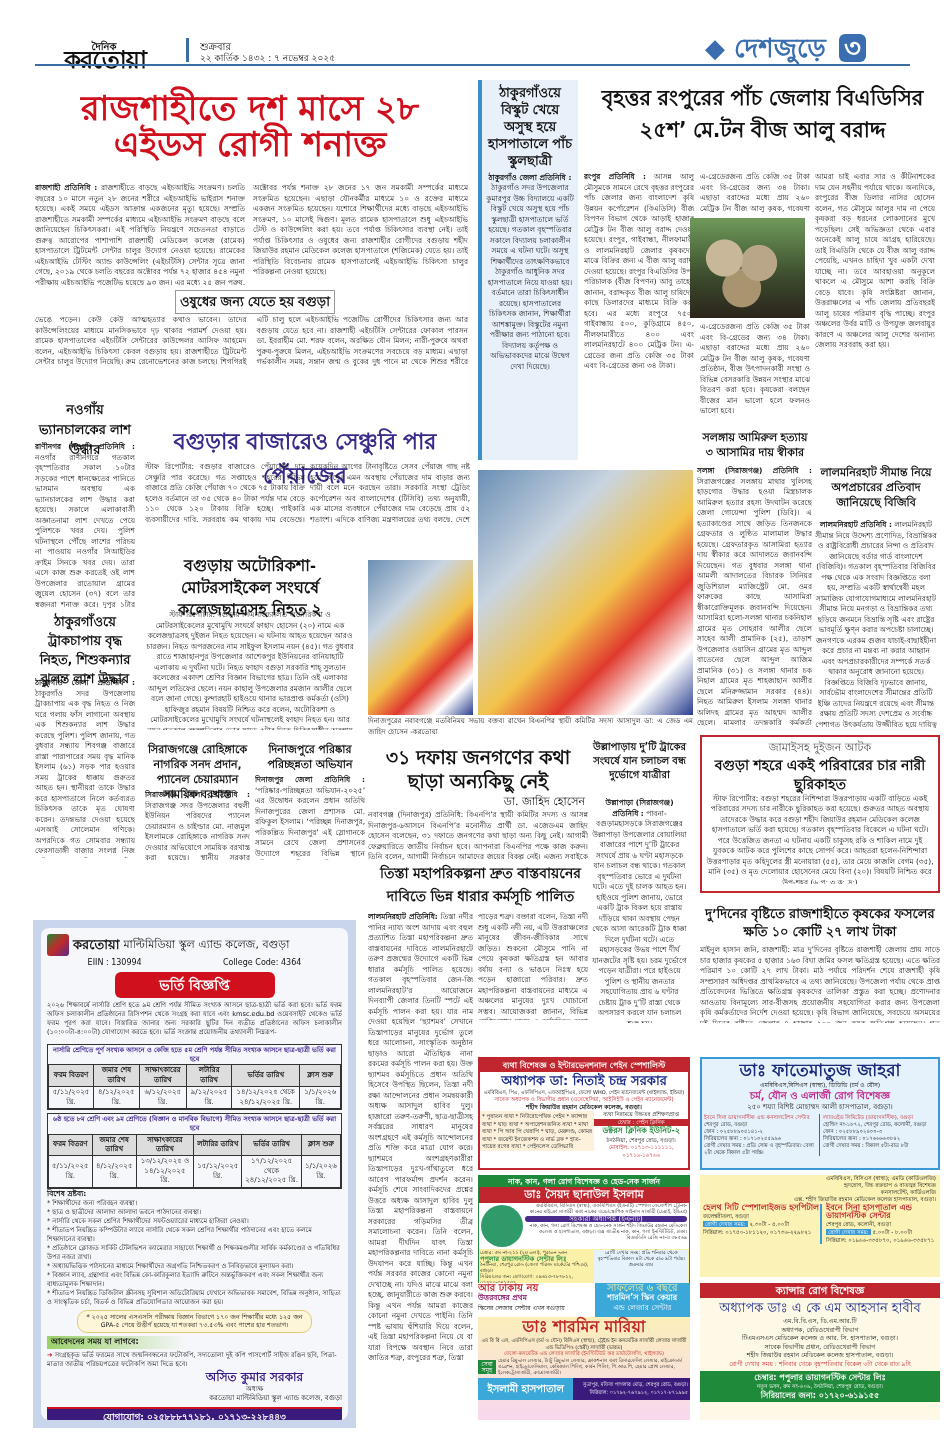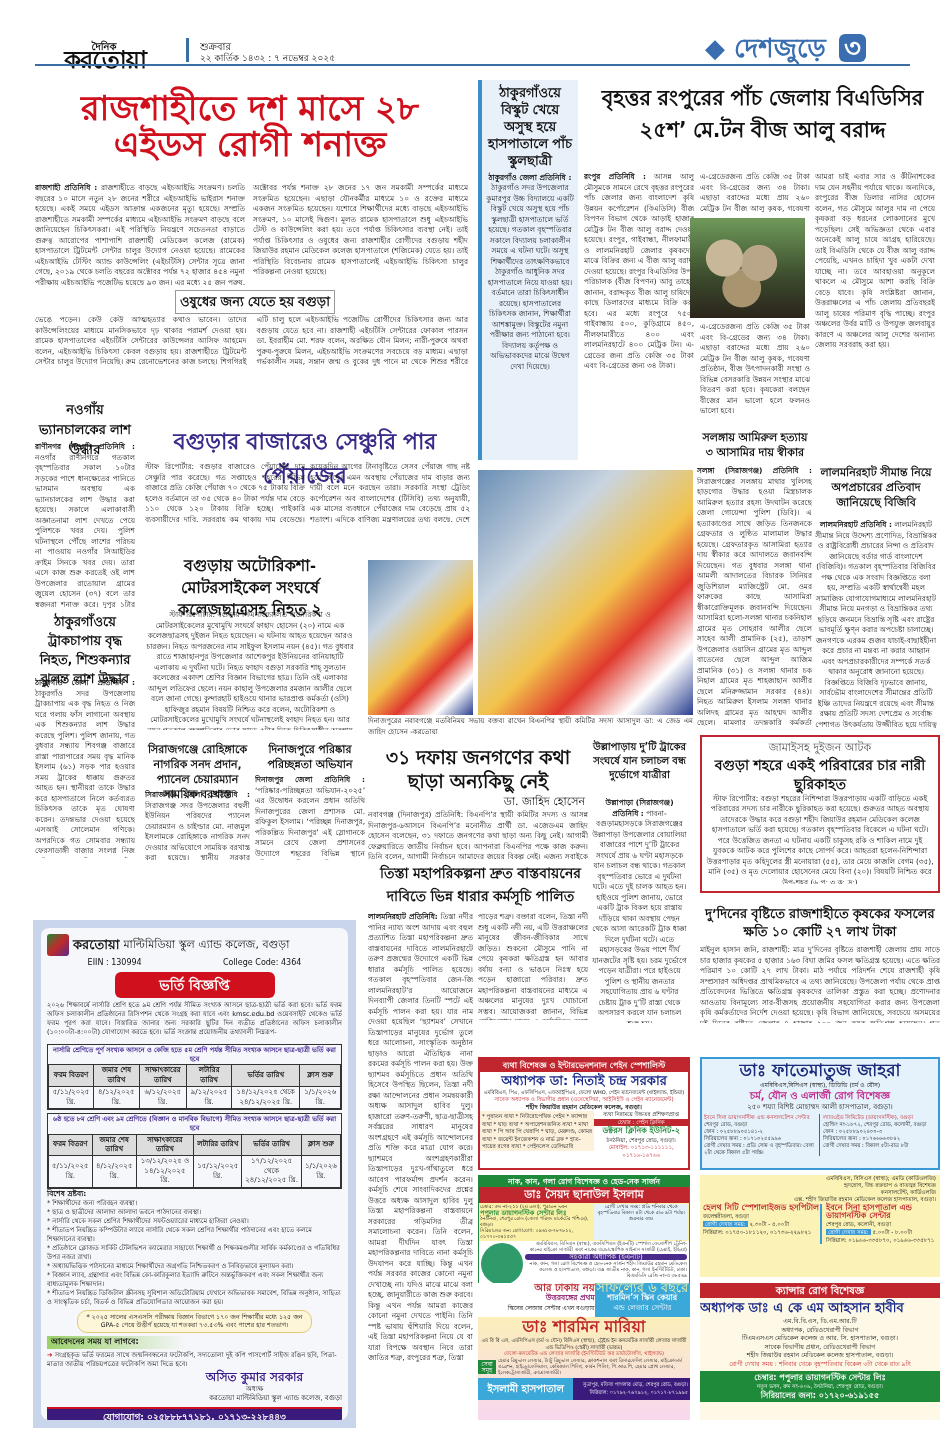--- a/index.html
+++ b/index.html
@@ -232,37 +232,37 @@
       <div>ফোন : ০২৫৮৮৯০২৪০০-৩</div>
       <div>সিরিয়ালের জন্য : ০১৭৬৬৬৬০৮৪২</div>
       <div>রোগী দেখার সময় : বিকাল ৫টা-রাত ৮টা</div>
     </div>
   </div>
 </div>
 
 <div class="abs ad" style="left:478px;top:1175px;width:212px;height:127px;background:#fff;border:1px solid #1f8a3a">
   <div style="background:#1f8a3a;color:#fff;text-align:center;font-size:7.5px;font-weight:bold;line-height:11px">নাক, কান, গলা রোগ বিশেষজ্ঞ ও হেড-নেক সার্জন</div>
   <div style="background:#c0262d;color:#fff;text-align:center;font-size:11px;font-weight:bold;line-height:16px">ডাঃ সৈয়দ ছানাউল ইসলাম</div>
+  <div style="display:flex">
+    <div style="width:42px;height:42px;border-radius:50%;background:#2f9a6a;margin:2px"></div>
+    <div style="flex:1;font-size:4.8px;line-height:6px;text-align:right;padding-right:2px">
+      <div>এমবিবিএস, বিসিএস (স্বাস্থ্য), এফসিপিএস (ইএনটি) স্পেশাল ফেলোশীপ ট্রেনিং-কানের মাইক্রো সার্জারী এবং নাকের এন্ডোস্কোপিক সাইনাস সার্জারী (চেন্নাই, ইন্ডিয়া)</div>
+      <div style="background:#4a2a8a;color:#fff;font-size:7px;text-align:center;border-radius:6px;margin:1px 0">সহকারী অধ্যাপক (ইএনটি)</div>
+      <div>নাক, কান, গলা রোগ বিশেষজ্ঞ ও হেড-নেক সার্জন শহীদ জিয়াউর রহমান মেডিকেল কলেজ ও হাসপাতাল, বগুড়া। এক্স জাতীয় নাক, কান, গলা ইনস্টিটিউট, ঢাকা। বিএমডিসি রেজি নং-এ ৩৮৫৬৯</div>
+    </div>
+  </div>
   <div style="background:#fbf0a8;font-size:4.8px;line-height:6px;padding:1px;display:flex">
     <div style="width:55%">
       <div>চেম্বার: রুম নং-২১১ (২য় তলা), পুরাতন ভবন</div>
       <div style="color:#1f8a3a;font-size:6.5px;font-weight:bold">পপুলার ডায়াগনস্টিক সেন্টার লিঃ</div>
       <div>ঠনঠনিয়া, শেরপুর রোড (জেলা পরিষদ মার্কেটের পশ্চিমে), বগুড়া।</div>
       <div>সিরিয়ালের জন্য যোগাযোগ: ০৯৬১৩-৭৮৭৮১২, ০১৭৭০-৩৪১৫৩৭</div>
     </div>
     <div style="width:45%;background:#e6f2fb;text-align:center">রোগী দেখার সময়: প্রতি শনিবার থেকে বৃহস্পতিবার বিকাল ৪টা থেকে রাত ৯টা পর্যন্ত। শুক্রবার বন্ধ।</div>
   </div>
-  <div style="display:flex">
-    <div style="width:42px;height:42px;border-radius:50%;background:#2f9a6a;margin:2px"></div>
-    <div style="flex:1;font-size:4.8px;line-height:6px;text-align:right;padding-right:2px">
-      <div>এমবিবিএস, বিসিএস (স্বাস্থ্য), এফসিপিএস (ইএনটি) স্পেশাল ফেলোশীপ ট্রেনিং-কানের মাইক্রো সার্জারী এবং নাকের এন্ডোস্কোপিক সাইনাস সার্জারী (চেন্নাই, ইন্ডিয়া)</div>
-      <div style="background:#4a2a8a;color:#fff;font-size:7px;text-align:center;border-radius:6px;margin:1px 0">সহকারী অধ্যাপক (ইএনটি)</div>
-      <div>নাক, কান, গলা রোগ বিশেষজ্ঞ ও হেড-নেক সার্জন শহীদ জিয়াউর রহমান মেডিকেল কলেজ ও হাসপাতাল, বগুড়া। এক্স জাতীয় নাক, কান, গলা ইনস্টিটিউট, ঢাকা। বিএমডিসি রেজি নং-এ ৩৮৫৬৯</div>
-    </div>
-  </div>
 </div>
 
 <div class="abs ad" style="left:700px;top:1175px;width:240px;height:102px;background:#fbf3b6">
   <div style="text-align:right;font-size:5.5px;line-height:7px;padding-right:4px">
     <div>এমবিবিএস, বিসিএস (স্বাস্থ্য); এমডি (কার্ডিওলজি)</div>
     <div>হৃদরোগ, উচ্চ রক্তচাপ ও বাতজ্বর বিশেষজ্ঞ</div>
     <div>কনসালটেন্ট, কার্ডিওলজি</div>
     <div>এক্স. শহীদ জিয়াউর রহমান মেডিকেল কলেজ হাসপাতাল, বগুড়া।</div>
   </div>
   <div style="display:flex;font-size:5.5px;line-height:8px;padding:1px 3px">
@@ -276,27 +276,27 @@
       <div style="color:#c0262d;font-size:8px;font-weight:bold">ইবনে সিনা হাসপাতাল এন্ড ডায়াগনস্টিক সেন্টার</div>
       <div>শেরপুর রোড, কলোনী, বগুড়া</div>
       <div><span style="background:#3a9ad8;color:#fff;padding:0 2px">রোগী দেখার সময়:</span> <span>৫.০০টা - ৮.০০টা</span></div>
       <div>সিরিয়াল: ০১৯৬৬-৩৩৫৮৭০, ০১৯৬৬-৩৩৫৮৭১</div>
     </div>
   </div>
 </div>
 
 <div class="abs ad" style="left:478px;top:1283px;width:212px;height:137px;background:linear-gradient(#fdf6a8,#f7d8ef)">
   <div style="display:flex;height:34px">
-    <div style="width:55%;background:#fff;text-align:right;line-height:10px">
+    <div style="width:55%;background:#fff;text-align:left;line-height:10px">
       <div style="color:#c0262d;font-size:10px;font-weight:bold">আর ঢাকায় নয়</div>
       <div style="color:#8a1a6a;font-size:7.5px;font-weight:bold">উত্তরবঙ্গের প্রথম</div>
       <div style="font-size:6px">স্কিনের লেজার সেন্টার এখন বগুড়ায়</div>
     </div>
     <div style="width:45%;background:#3aa8d8;color:#fff;text-align:center;line-height:10px">
-      <div style="color:#fdf6a8;font-size:13px">সাফল্যের ৬ বছরে</div>
+      <div style="color:#fdf6a8;font-size:10px">সাফল্যের ৬ বছরে</div>
       <div style="font-size:8px;font-weight:bold">শারমিন’স স্কিন কেয়ার</div>
       <div style="font-size:7.5px">এন্ড লেজার সেন্টার</div>
     </div>
   </div>
   <div style="text-align:center;color:#c0262d;font-size:16px;font-weight:bold;line-height:20px">ডাঃ শারমিন মারিয়া</div>
   <div style="text-align:center;font-size:5px;line-height:6.5px">এম বি বি এস, এমসিপিএস (চর্ম ও যৌন) বিসিএস (স্বাস্থ্য), ট্রেইন্ড ইন কসমেটিক সার্জারী লেজার সার্জারী এন্ড ভিডিপিও (স্কেরী) সার্জারী (ভারত)</div>
   <div style="text-align:center;font-size:5px;color:#c0262d">ফেলো-কসমেটিক এন্ড লেজার সার্জারি (ইনস্টিটিউট অব ডার্মাটোলজি, থাইল্যান্ড)</div>
   <div style="display:flex;align-items:center;font-size:4.8px;line-height:6px;margin-top:1px">
     <span style="background:#1f8a3a;color:#fff;font-size:6px;padding:1px;width:18px;text-align:center">সেবা সমূহ</span>
     <span style="flex:1;padding-left:2px">হেয়ার রিমুভাল লেজার, ট্যাটু রিমুভাল লেজার, ফ্রাকশনাল এবং রিসারফেসিং লেজার, মাইক্রোডার্ম এব্রেশন, হাইড্রোফেসিয়াল, কেমিক্যাল পিলিং, কার্বন পিলিং, পি.আর.পি, হেয়ার গ্রোথ লেজার, ইলেকট্রোসার্জারী, ক্রায়োসার্জারী।</span>
@@ -305,21 +305,21 @@
     <div style="width:45%;background:#3aa8d8;color:#fff;font-size:10px;font-weight:bold;text-align:center;line-height:22px">ইসলামী হাসপাতাল</div>
     <div style="width:55%;background:#3a1a7a;color:#fff;font-size:5px;line-height:8px;padding:2px;text-align:right">
       <div>সুত্রাপুর, মফিজ পাগলার মোড়, শেরপুর রোড, বগুড়া।</div>
       <div>সিরিয়াল: ০১৭৯২-৭৬৭৯১২, ০১৭১৭-৮৭১৯৯৫</div>
     </div>
   </div>
 </div>
 
 <div class="abs ad" style="left:700px;top:1283px;width:240px;height:137px;background:#fdf9e6">
   <div style="background:#c0262d;color:#fff;text-align:center;font-size:10px;font-weight:bold;line-height:15px">ক্যান্সার রোগ বিশেষজ্ঞ</div>
-  <div style="color:#1a2a8a;font-size:13px;font-weight:bold;line-height:19px">অধ্যাপক ডাঃ এ কে এম আহসান হাবীব</div>
+  <div style="text-align:center;color:#1a2a8a;font-size:13px;font-weight:normal;line-height:19px">অধ্যাপক ডাঃ এ কে এম আহসান হাবীব</div>
   <div style="text-align:center;font-size:6.2px;line-height:8.5px">
     <div>এম.বি.বি.এস, ডি.এম.আর.টি</div>
     <div>অধ্যাপক, রেডিওথেরাপী বিভাগ</div>
     <div>টিএমএসএস মেডিকেল কলেজ ও আর. সি. হাসপাতাল, বগুড়া।</div>
     <div>সাবেক বিভাগীয় প্রধান, রেডিওথেরাপী বিভাগ</div>
     <div>শহীদ জিয়াউর রহমান মেডিকেল কলেজ হাসপাতাল, বগুড়া।</div>
     <div style="color:#c0262d">রোগী দেখার সময় : শনিবার থেকে বৃহস্পতিবার বিকেল ৩টা থেকে রাত ৯টা</div>
   </div>
   <div style="background:#1f8a3a;color:#fff;text-align:center;margin-top:3px;padding:2px;line-height:9px">
     <div style="font-size:8px;font-weight:bold">চেম্বার: পপুলার ডায়াগনস্টিক সেন্টার লিঃ</div>

